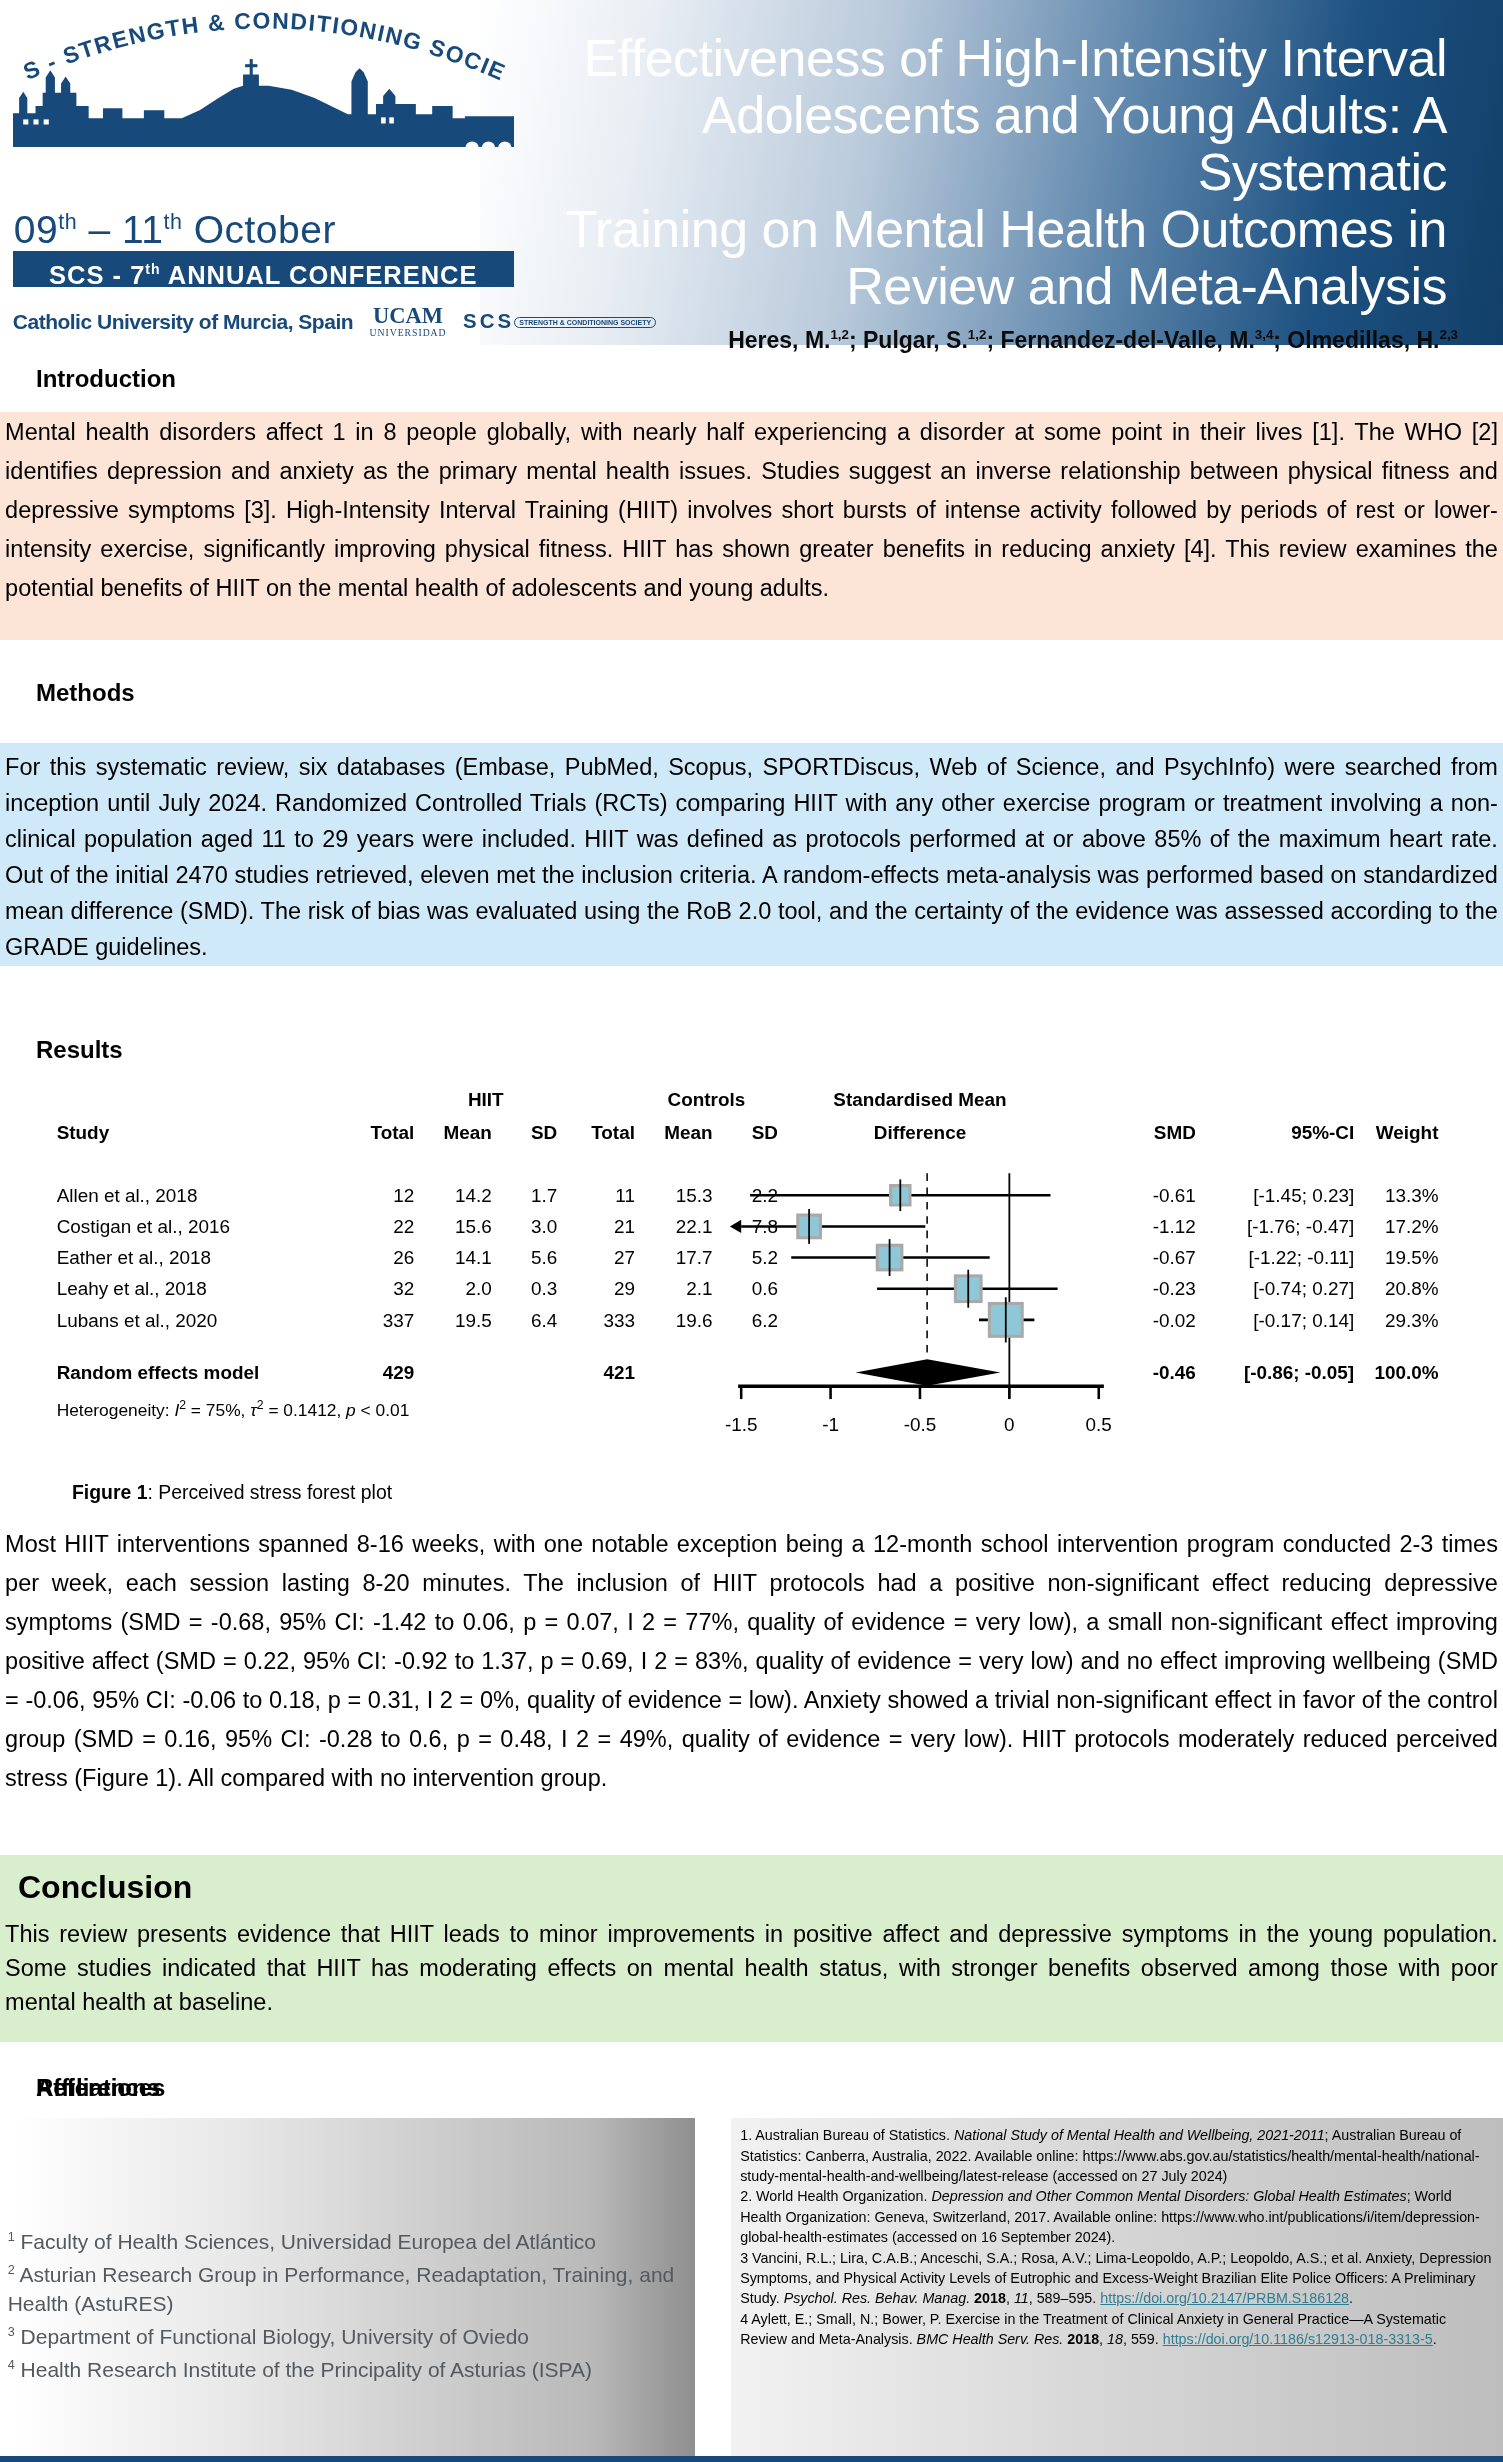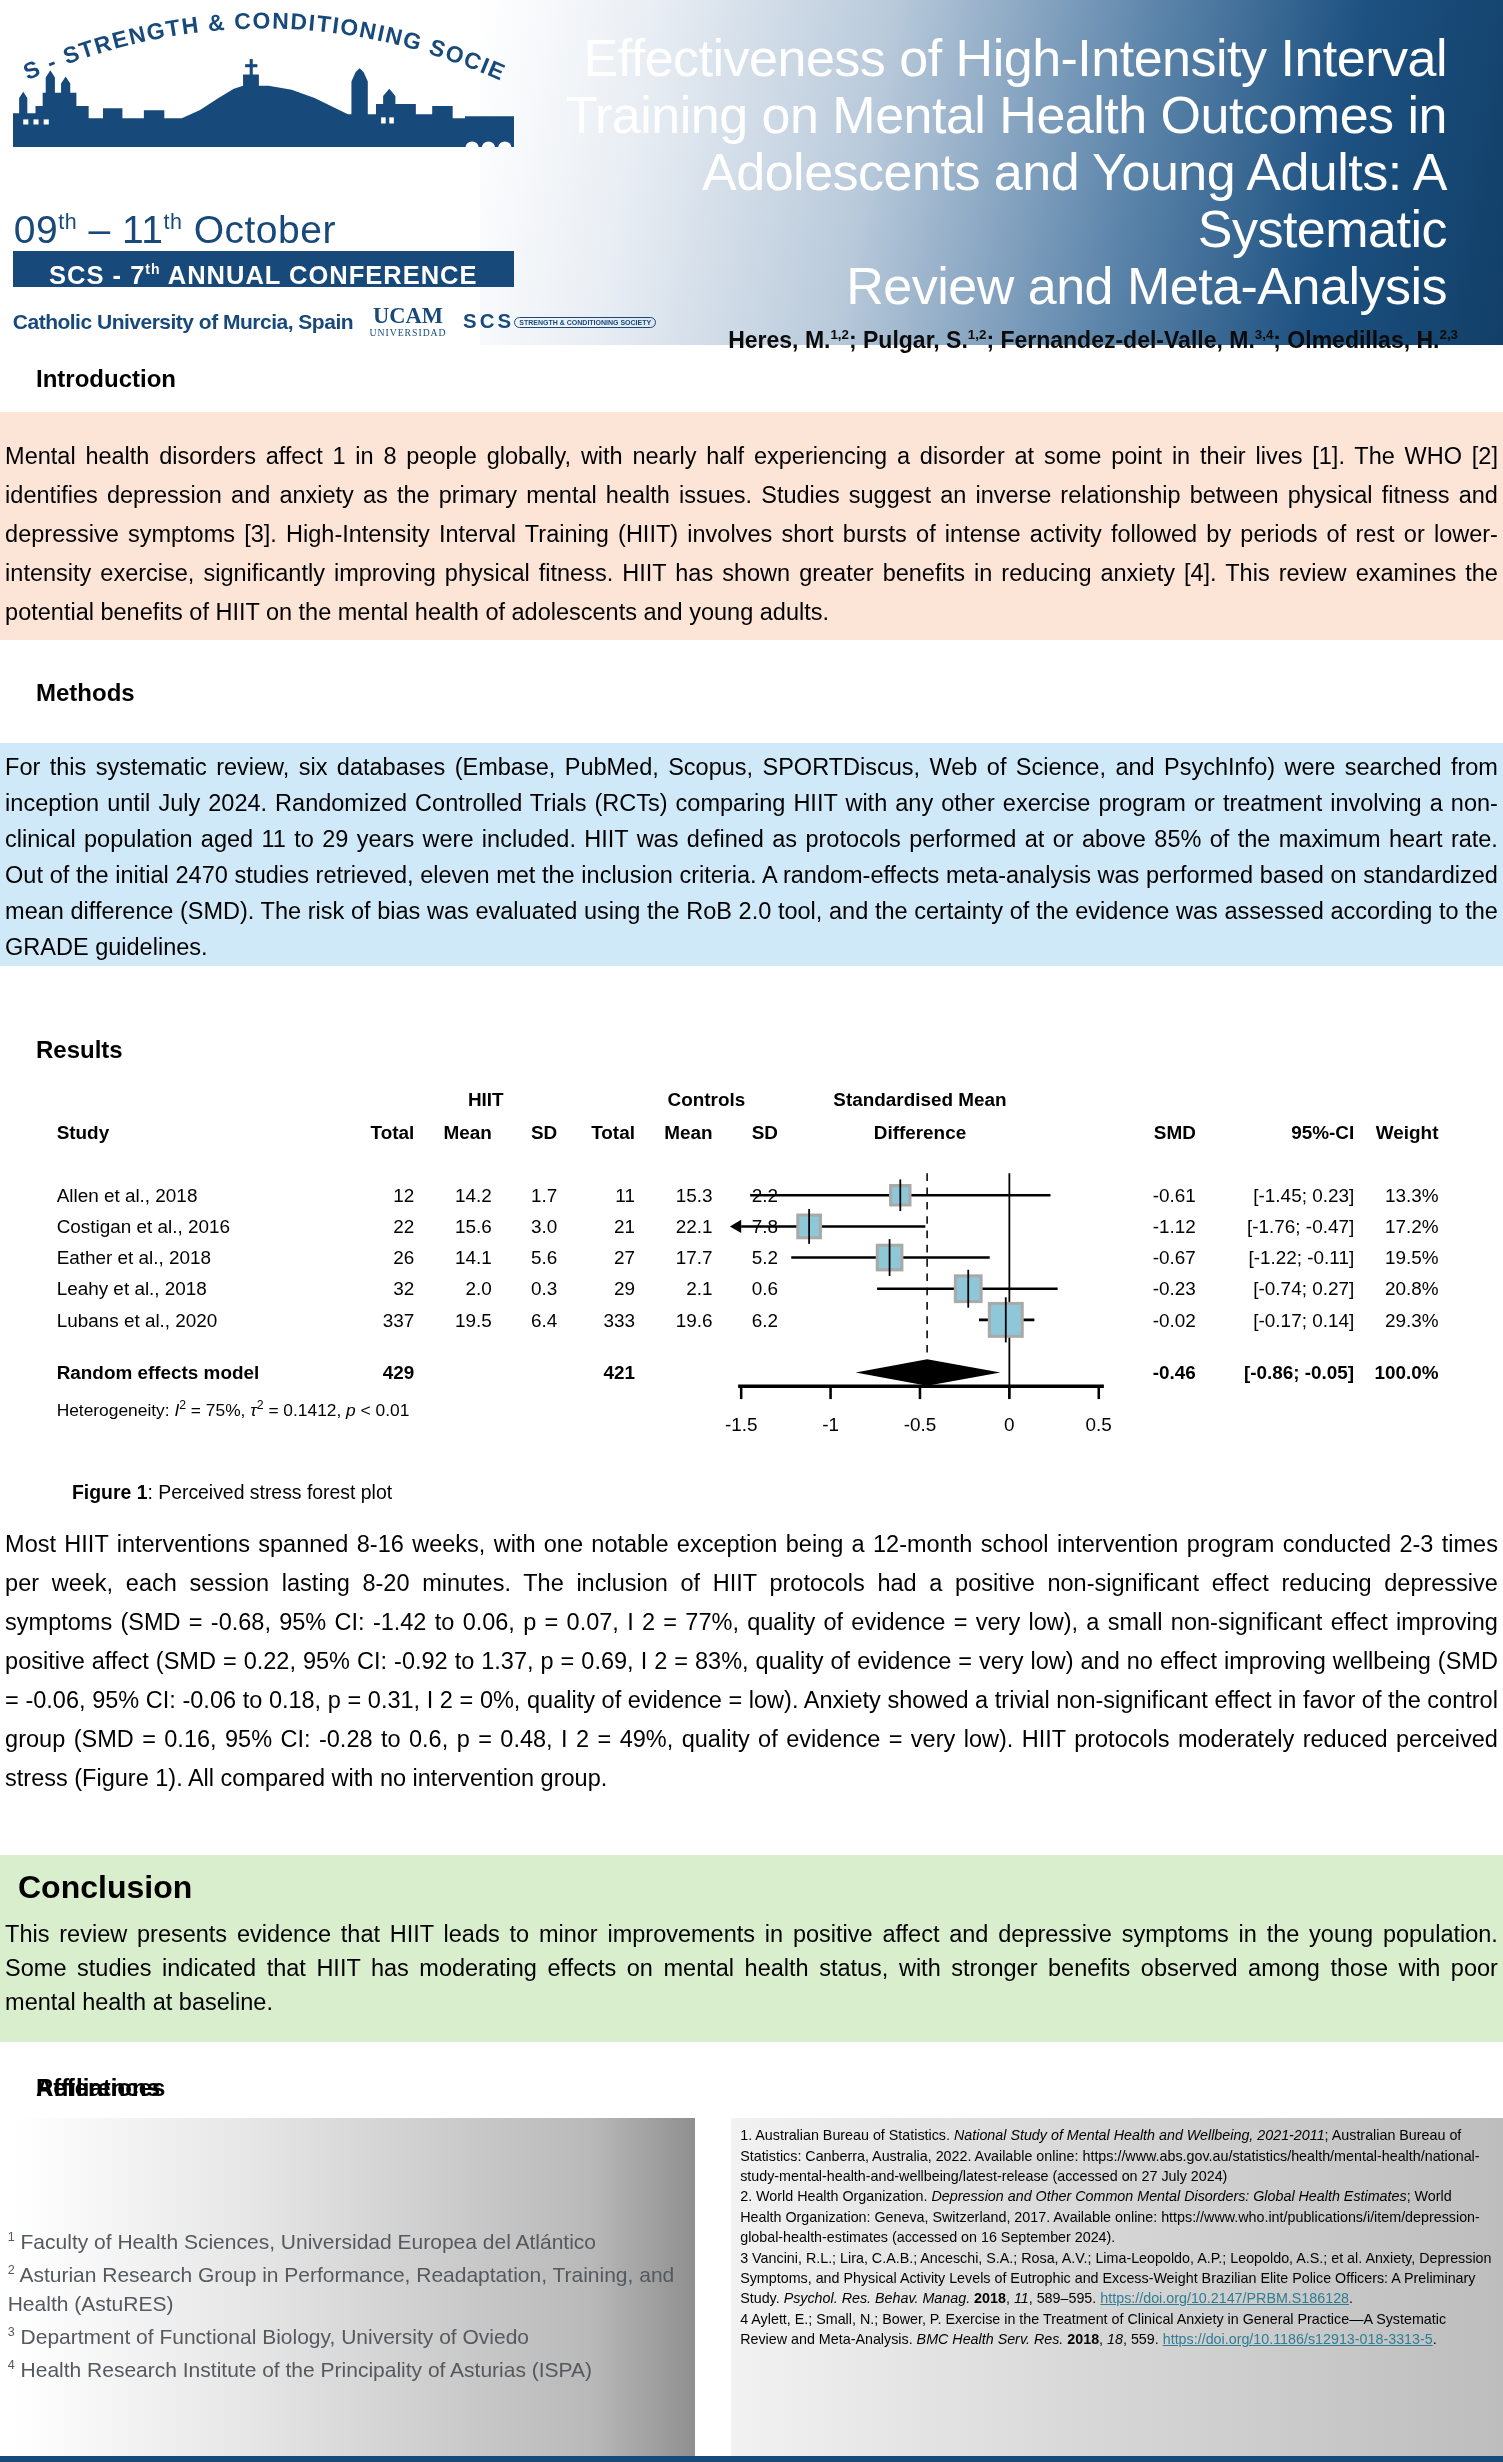--- a/index.html
+++ b/index.html
@@ -38,21 +38,21 @@
   .scs-wordmark{display:flex;flex-direction:row;align-items:center;line-height:1;}
   .scs-wordmark .big{font-size:20.4px;font-weight:800;letter-spacing:3.1px;}
   .scs-wordmark .small{font-size:7px;font-weight:bold;border:1.3px solid var(--navy);
     border-radius:6.1px;padding:1px 4.1px;margin-top:1.5px;white-space:nowrap;}
 
   
   h2.sec{position:absolute;left:36px;font-size:24px;font-weight:bold;color:#000;}
   .box{position:absolute;left:0;width:1503px;}
   .box p{font-size:23.5px;line-height:39px;text-align:justify;padding:0 5.1px;}
   .intro-box{top:412px;height:228px;background:var(--intro-bg);}
-  .intro-box p{padding-top:25px;}
+  .intro-box p{padding-top:1px;}
   .methods-box{top:743px;height:223px;background:var(--methods-bg);}
   .methods-box p{padding-top:6.1px;line-height:36px;}
   .results-para{position:absolute;left:0;top:1525px;width:1503px;font-size:23.5px;line-height:39px;
     text-align:justify;padding:0 5.1px;}
   .conclusion-box{top:1855px;height:187px;background:var(--conclusion-bg);}
   .conclusion-box h2{margin:14.3px 0 0 18px;font-size:32px;font-weight:bold;}
   .conclusion-box p{margin-top:11.2px;line-height:34px;}
 
   
   .figure-wrap{position:absolute;left:49px;top:1076px;width:1415px;height:404px;}
@@ -76,22 +76,22 @@
 </style>
 </head>
 <body>
 
 <div class="poster">
 
   <header>
     <div class="title-block">
       <div class="title-text">
         <div>Effectiveness of High-Intensity Interval</div>
+        <div>Adolescents and Young Adults: A Systematic</div>
         <div>Training on Mental Health Outcomes in</div>
-        <div>Adolescents and Young Adults: A Systematic</div>
         <div>Review and Meta-Analysis</div>
       </div>
       <div class="authors-line"><span>Heres, M.</span><sup>1,2</sup><span>; Pulgar, S.</span><sup>1,2</sup><span>; Fernandez-del-Valle, M.</span><sup>3,4</sup><span>; Olmedillas, H.</span><sup>2,3</sup></div>
     </div>
 
     <div class="logo-block">
       <svg class="logo-arc" viewBox="0 0 980 200">
         <defs>
             <path id="arcpath" d="M 22 150 Q 490 -58 958 150" fill="none"></path>
           </defs>

